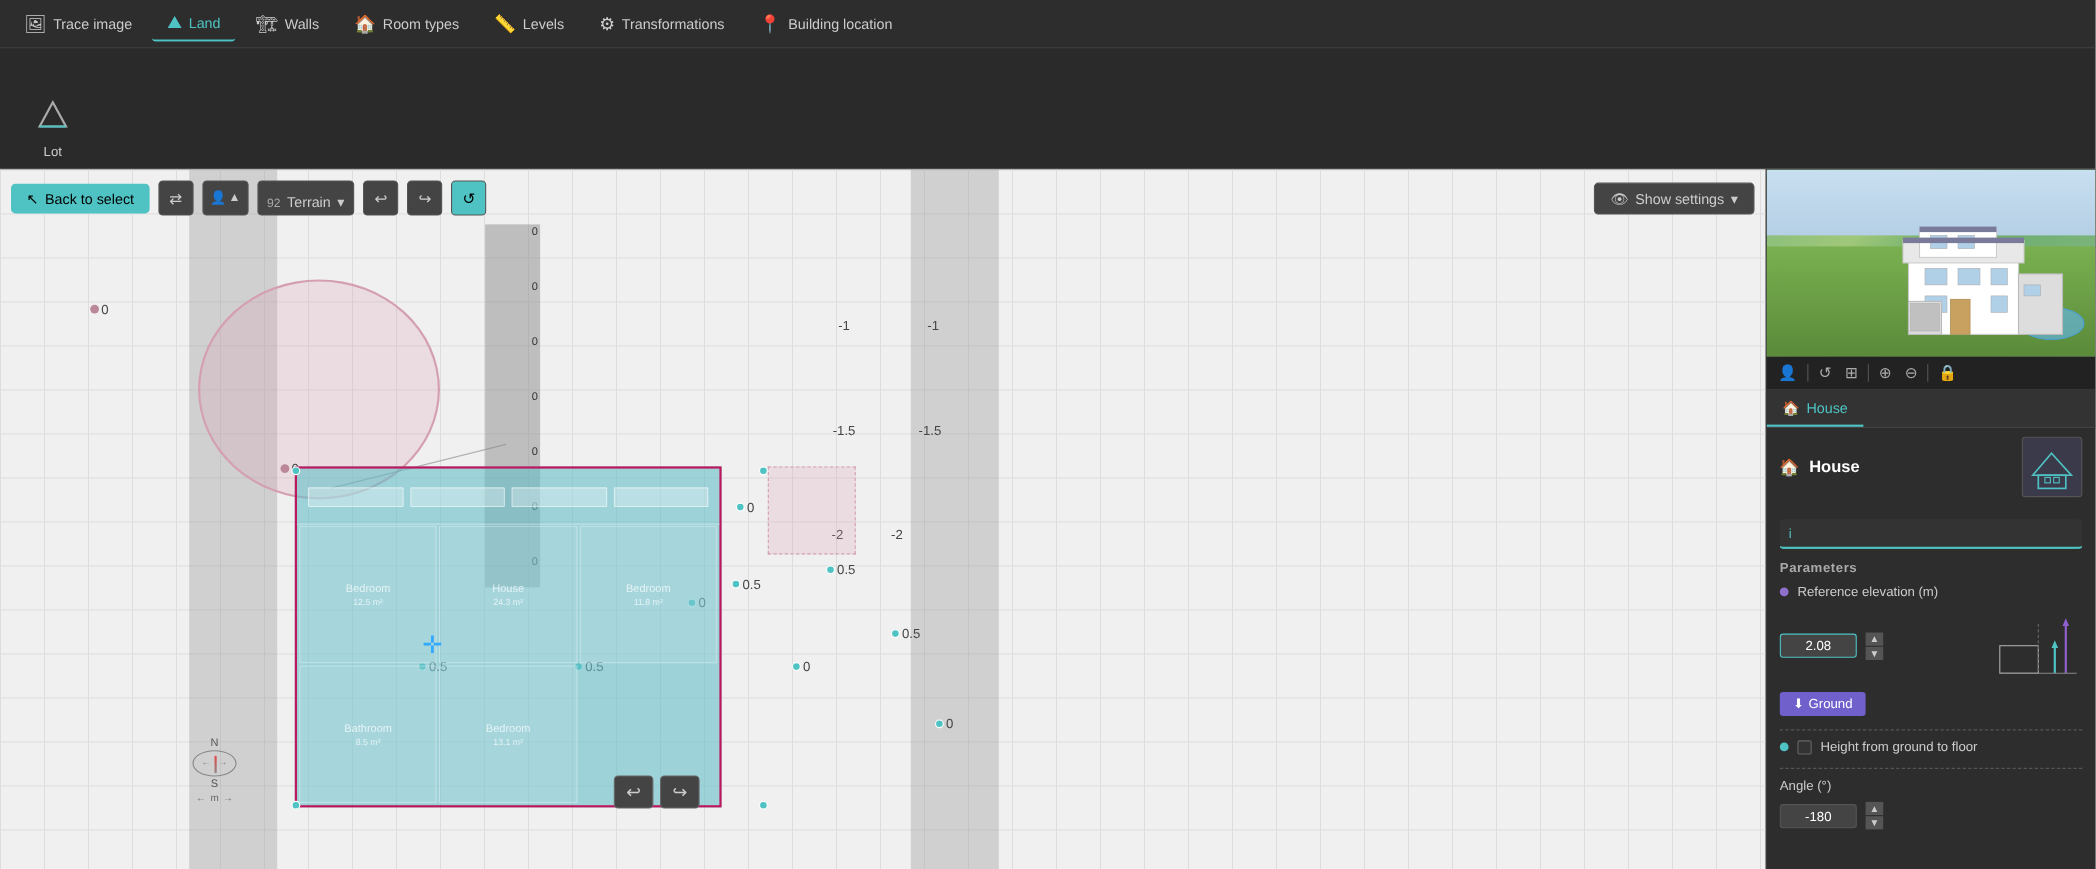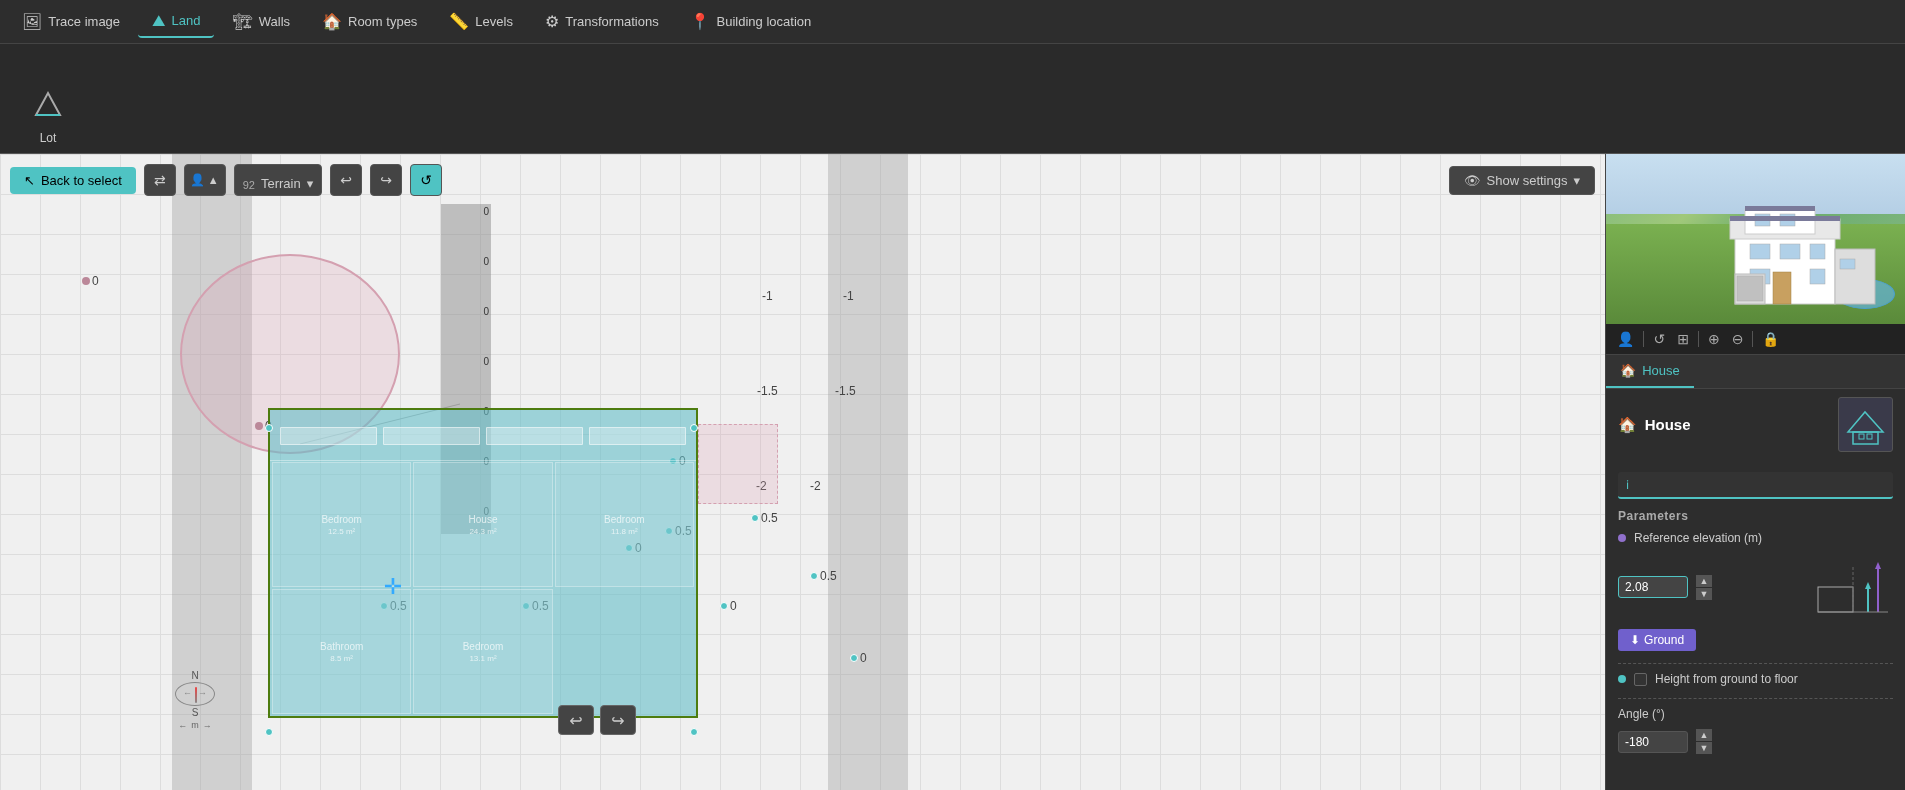--- a/index.html
+++ b/index.html
@@ -183,26 +183,26 @@
       width: 220px;
       height: 200px;
       border: 2px solid #d4a0b0;
       border-radius: 50%;
       background: rgba(220,160,180,0.25);
     }
 
     
     #building {
       position: absolute;
-      top: 254px;
+      top: 270px;
       left: 268px;
-      width: 430px;
+      width: 388px;
       height: 310px;
       background: rgba(100,190,200,0.6);
-      border: 2px solid #4d7c0f;
+      border: 2px solid #be185d;
       z-index: 3;
     }
 
     
     #ctrl-btns {
       position: absolute;
       bottom: 55px;
       left: 558px;
       display: flex;
       gap: 6px;
@@ -363,21 +363,21 @@
       flex: 1;
     }
     .prop-input {
       background: #444;
       border: 1px solid #555;
       border-radius: 3px;
       color: #fff;
       font-size: 12px;
       padding: 3px 6px;
       width: 70px;
-      text-align: left;
+      text-align: center;
     }
     .prop-stepper {
       display: flex;
       flex-direction: column;
       gap: 1px;
     }
     .step-btn {
       background: #555;
       border: none;
       color: #ccc;

